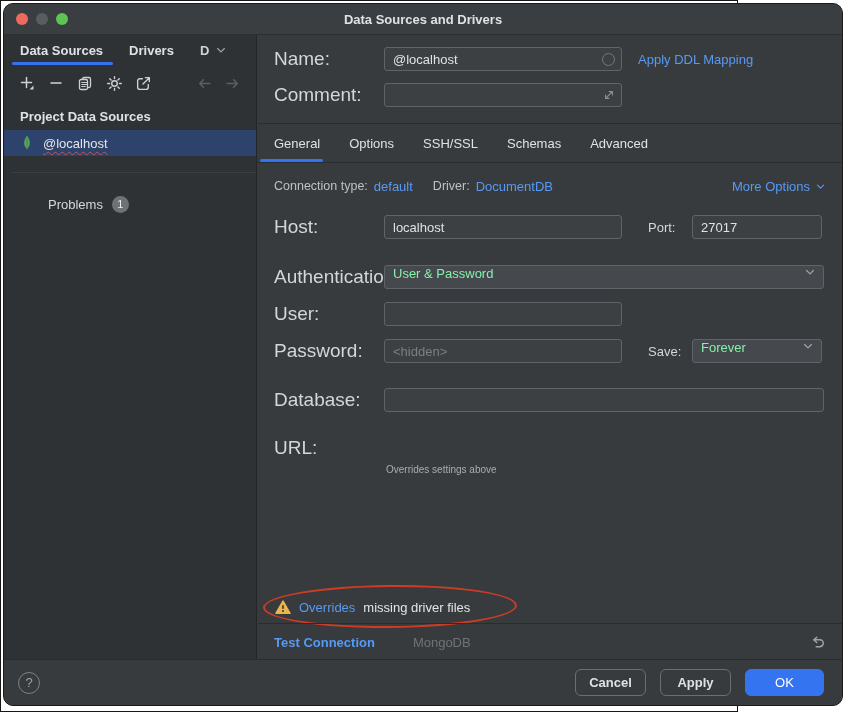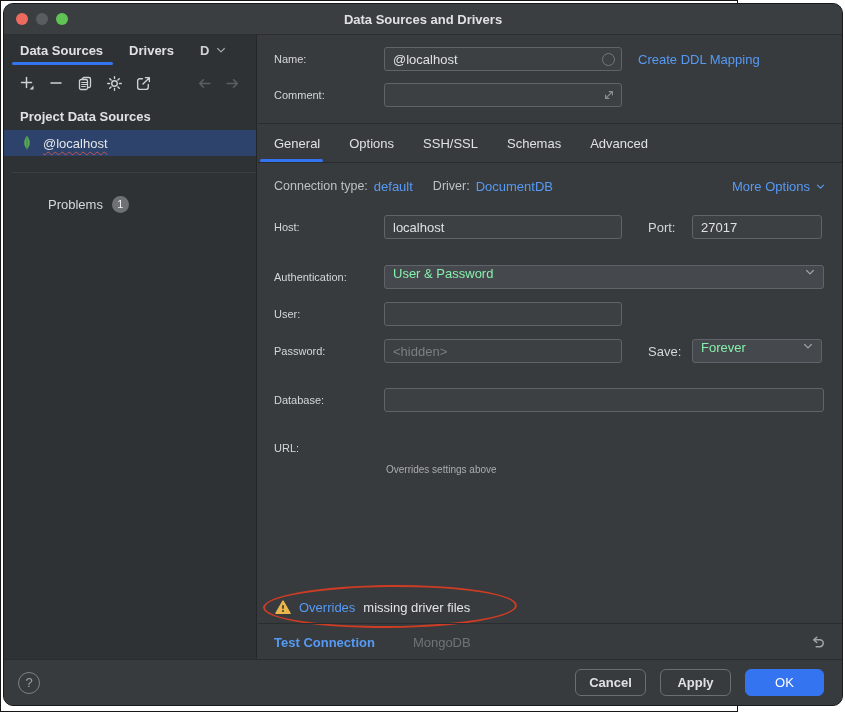--- a/index.html
+++ b/index.html
@@ -36,21 +36,21 @@
   .side-section { position:absolute; top:74px; left:16px; font-size:13px; font-weight:bold; color:#dfe1e5; }
   .ds-row { position:absolute; top:95px; left:0; right:0; height:26px; background:#2d436b; display:flex; align-items:center; padding-left:16px; gap:9px; }
   .ds-label { font-size:13px; color:#e3e5e9; text-decoration:underline; text-decoration-style:wavy; text-decoration-color:#c75450; text-decoration-thickness:1px; text-underline-offset:3px; }
   .side-divider { position:absolute; top:137px; left:8px; right:0; height:1px; background:#3c3f42; }
   .problems-row { position:absolute; top:156px; left:0; right:0; height:26px; display:flex; align-items:center; padding-left:44px; gap:9px; }
   .problems-label { font-size:13px; color:#d5d8dc; }
   .badge { min-width:17px; height:17px; border-radius:50%; background:#6e7276; color:#eceef0; font-size:11px; display:flex; align-items:center; justify-content:center; }
 
   
   .hrow { position:absolute; left:0; right:0; height:24px; display:flex; align-items:center; padding-left:16px; }
-  .flabel { width:110px; flex:none; font-size:11px; color:#d3d6da; }
+  .flabel { width:110px; flex:none; font-size:19px; color:#d3d6da; }
   .input { height:24px; background:#3c4043; border:1px solid #60646a; border-radius:3px; color:#dfe1e5;
            font-size:13px; font-family:"Liberation Sans", sans-serif; padding:0 8px; outline:none; }
   .input::placeholder { color:#7b7f85; }
   .w-main { width:238px; } .w-full { width:440px; } .w-port { width:130px; }
   .field-wrap { position:relative; display:flex; align-items:center; }
   .field-icon { position:absolute; right:7px; color:#8d9196; display:flex; }
   .circle-ind { width:13px; height:13px; border-radius:50%; border:1.5px solid #75797d; }
   .link { color:#569af6; font-size:13px; cursor:pointer; }
   .row-name { top:12px; } .row-comment { top:48px; }
   .ddl-link { margin-left:16px; }
@@ -207,21 +207,21 @@
       <main class="main">
 
         <div class="hrow row-name">
           <span class="flabel">Name:</span>
           <span class="field-wrap">
             <input class="input w-main" value="@localhost" style="">
             <span class="field-icon">
                 <span class="circle-ind"></span>
               </span>
           </span>
-          <span class="link ddl-link">Create DDL Mapping</span>
+          <span class="link ddl-link">Apply DDL Mapping</span>
         </div>
         <div class="hrow row-comment">
           <span class="flabel">Comment:</span>
           <span class="field-wrap">
             <input class="input w-main" value="" style="">
             <span class="field-icon">
               <svg width="12" height="12" viewBox="0 0 14 14">
                   <path d="M3 11 L11 3 M7.2 3 H11 V6.8 M3 7.2 V11 H6.8" fill="none" stroke="currentColor" stroke-width="1.3" stroke-linecap="round" stroke-linejoin="round"></path>
                 </svg>
             </span>

